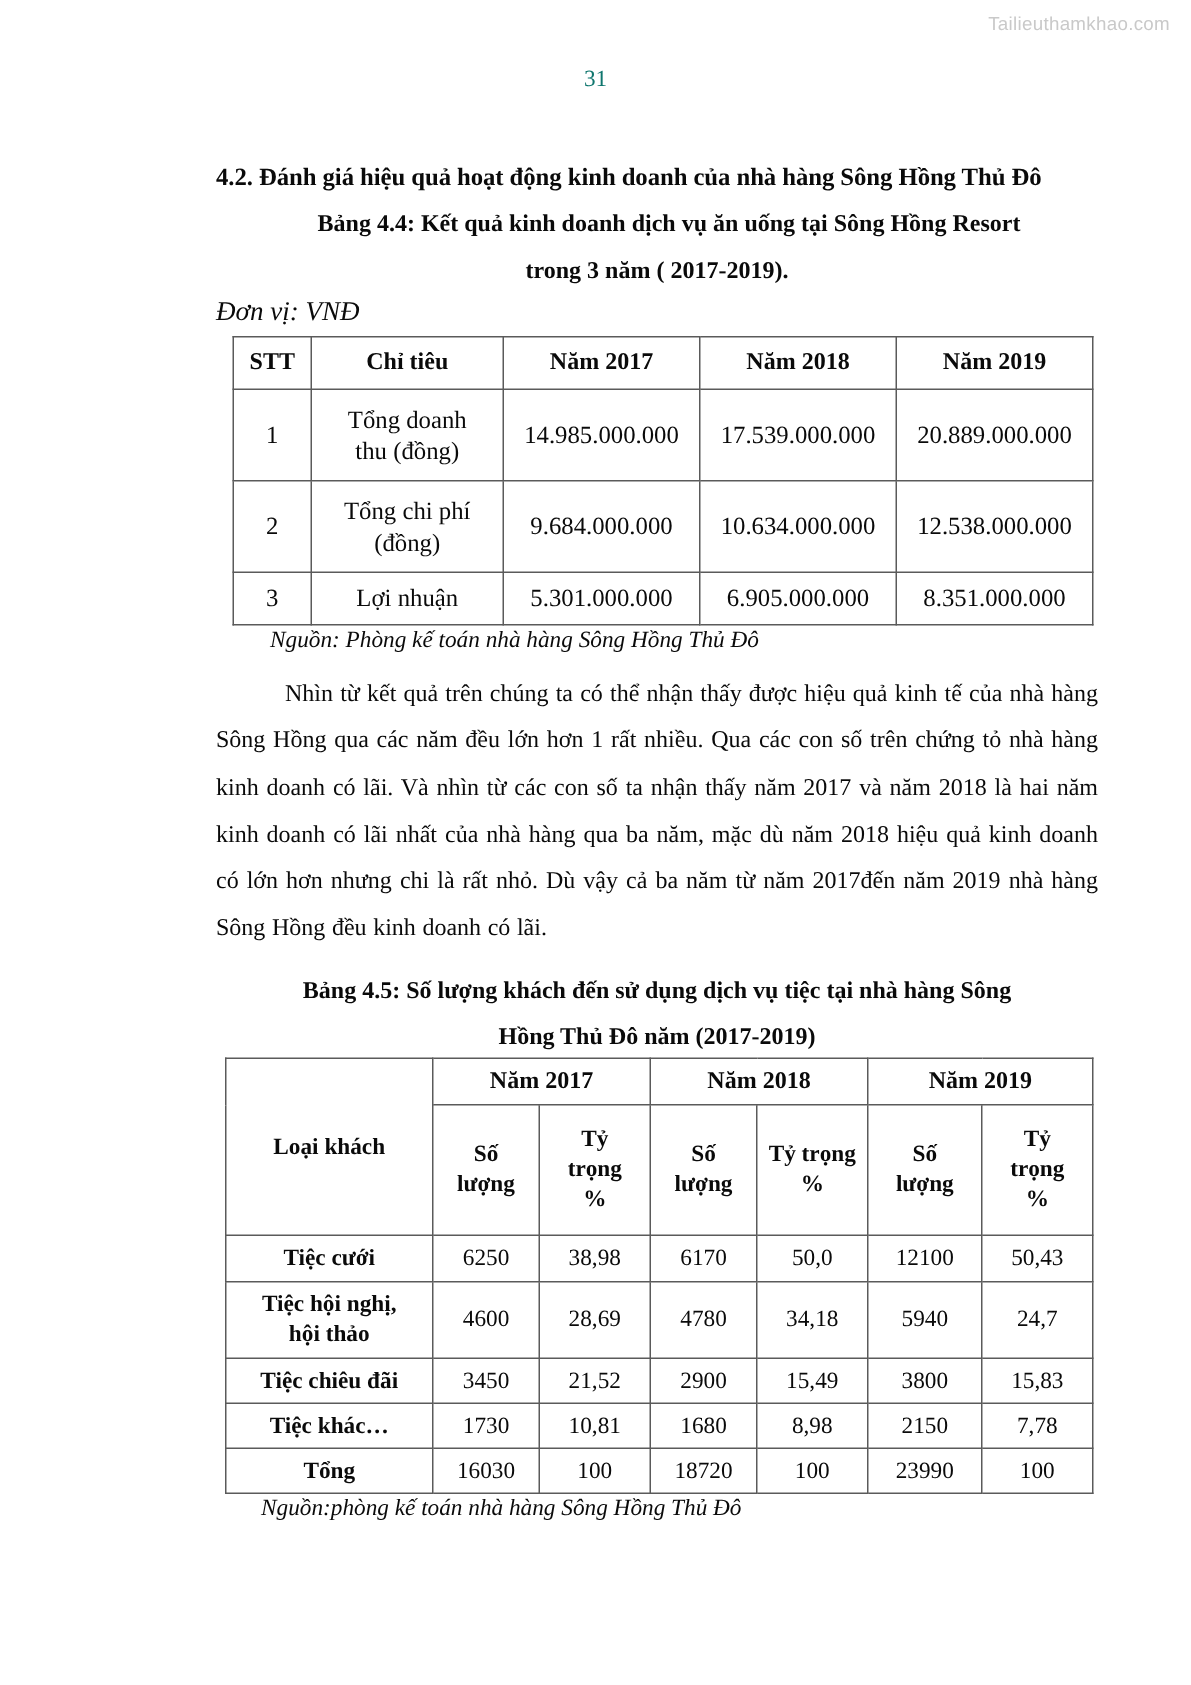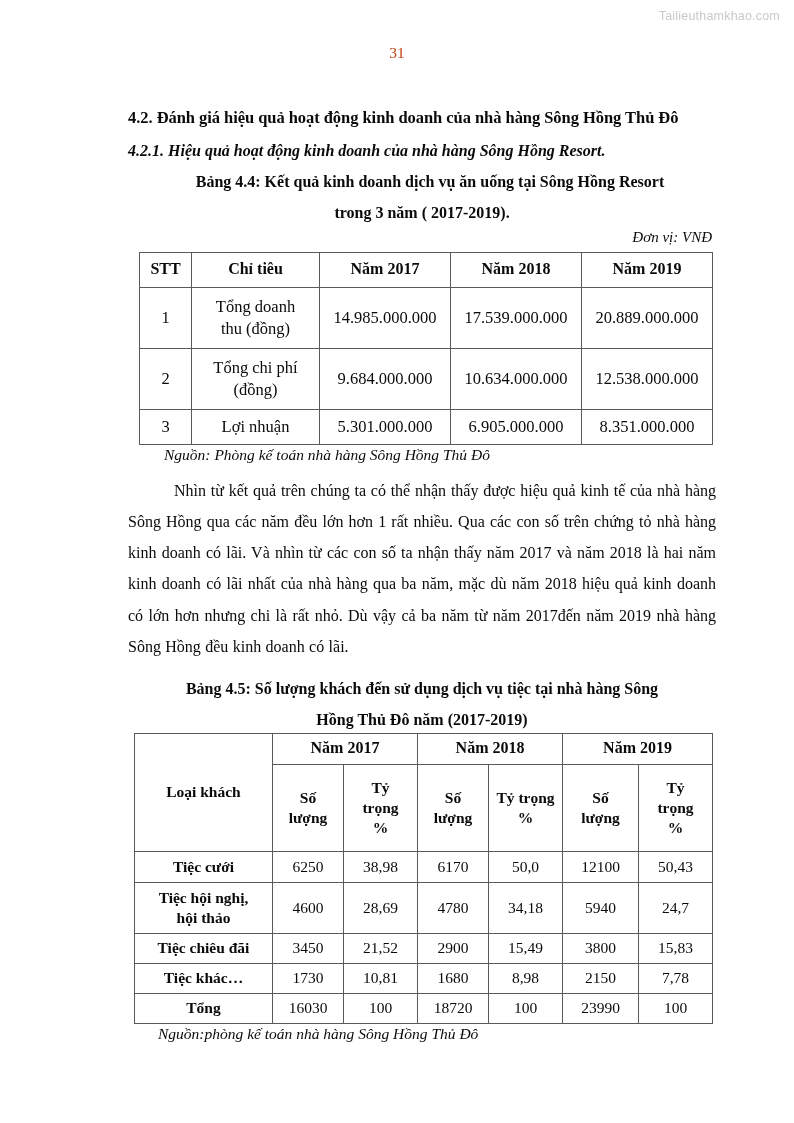--- a/index.html
+++ b/index.html
@@ -30,25 +30,25 @@
     letter-spacing: 0.2px;
     user-select: none;
   }
   .page-number {
     position: absolute;
     top: 44px;
     left: 0;
     width: 794px;
     text-align: center;
     font-size: 15.5px;
-    color: #c2410c;
+    color: #0f766e;
   }
   .content {
     position: absolute;
-    left: 128px;
+    left: 144px;
     top: 104px;
     width: 588px;
   }
 
   
   h2.sec-heading {
     font-size: 16.5px;
     font-weight: bold;
     margin: 0;
     line-height: 1.72;
@@ -64,23 +64,23 @@
   .table-caption {
     font-size: 16px;
     font-weight: bold;
     text-align: center;
     line-height: 1.62;
     margin: 5px 0 0 0;
     padding: 0 2px;
   }
   .caption-4-4 { padding-left: 18px; }
   .unit-line {
-    font-size: 15px;
+    font-size: 18px;
     font-style: italic;
-    text-align: right;
+    text-align: left;
     margin: 3px 0 6px 0;
     padding-right: 4px;
   }
   .source-line {
     font-size: 15.5px;
     font-style: italic;
     text-align: left;
     margin: 1px 0 0 0;
     padding-left: 36px;
   }
@@ -151,21 +151,20 @@
 <div class="page">
 
   <div class="watermark">Tailieuthamkhao.com</div>
 
   <div class="page-number">31</div>
 
   <div class="content">
 
     <h2 class="sec-heading">4.2. Đánh giá hiệu quả hoạt động kinh doanh của nhà hàng Sông Hồng Thủ Đô</h2>
 
-    <h3 class="sub-heading">4.2.1. Hiệu quả hoạt động kinh doanh của nhà hàng Sông Hồng Resort.</h3>
 
     <div class="table-caption caption-4-4">Bảng 4.4: Kết quả kinh doanh dịch vụ ăn uống tại Sông Hồng Resort</div>
     <div class="table-caption">trong 3 năm ( 2017-2019).</div>
 
     <div class="unit-line">Đơn vị: VNĐ</div>
 
     <table id="table-4-4" class="doc-table">
       <colgroup>
         <col class="c-stt">
           <col class="c-ind">

